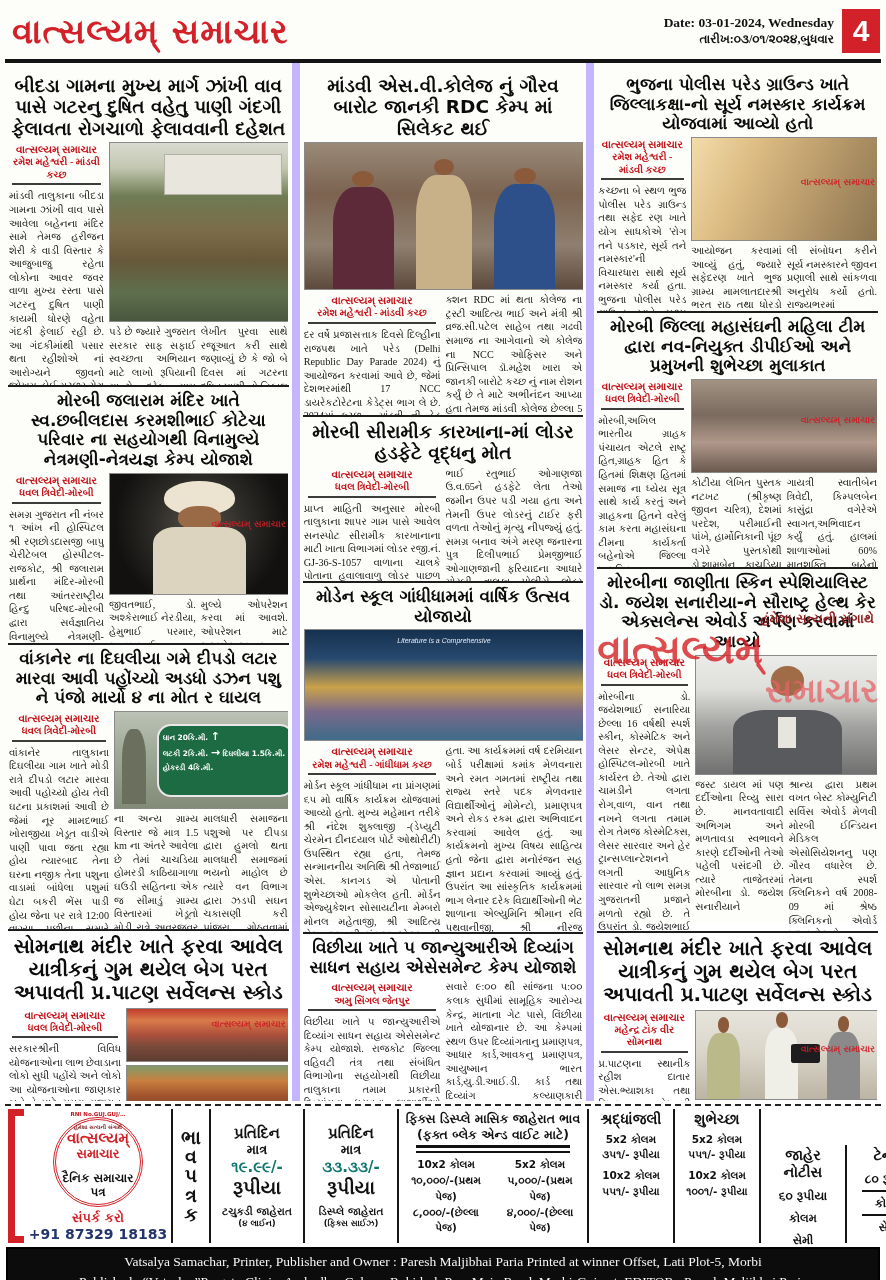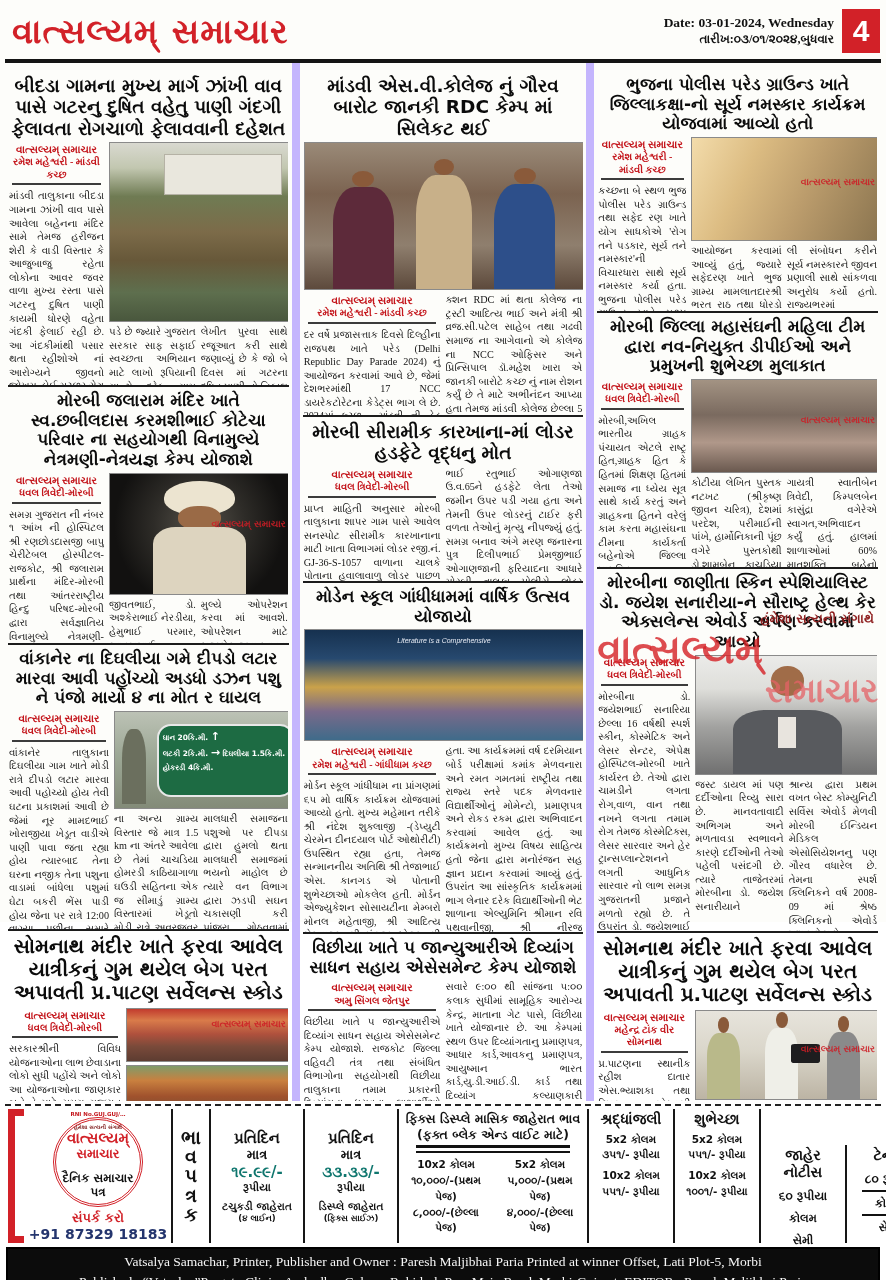--- a/index.html
+++ b/index.html
@@ -102,21 +102,21 @@
   .logo-n2{color:#d22128;font-size:13px;font-weight:bold;line-height:1.05;}
   .logo-sub{color:#111;font-size:12px;font-weight:bold;margin-top:10px;}
   .contact{color:#d22128;font-size:13px;font-weight:bold;margin-top:3px;}
   .phone{color:#24356e;font-size:14px;font-weight:bold;}
   .ad-bhav{flex:0 0 30px;justify-content:center;}
   .bhav-letter{font-size:19px;font-weight:bold;line-height:1.02;color:#111;}
   .ad-plan{flex:0 0 86px;justify-content:center;}
   .plan-l1{font-size:15px;font-weight:bold;}
   .plan-l2{font-size:13px;font-weight:bold;}
   .plan-price{color:#0f766e;font-size:15px;font-weight:bold;}
-  .plan-unit{font-size:11px;font-weight:bold;}
+  .plan-unit{font-size:19px;font-weight:bold;}
   .plan-desc{font-size:10.5px;font-weight:bold;margin-top:6px;}
   .plan-note{font-size:8.5px;font-weight:bold;text-align:center;}
   .ad-fixed{flex:0 0 182px;justify-content:flex-start;}
   .fixed-title{font-size:12.5px;font-weight:bold;line-height:1.25;}
   .dbl-rule{width:85%;border-top:3px solid #111;border-bottom:2px solid #111;height:3px;margin:3px 0 4px 0;}
   .fixed-cols{display:flex;gap:6px;width:100%;}
   .fixed-col{flex:1;font-size:10.5px;font-weight:bold;line-height:1.5;}
   .ad-small{flex:0 0 78px;justify-content:flex-start;}
   .ad-small-title{font-size:14.5px;font-weight:bold;margin-bottom:4px;}
   .ad-small-row{font-size:10.5px;font-weight:bold;line-height:1.45;}

